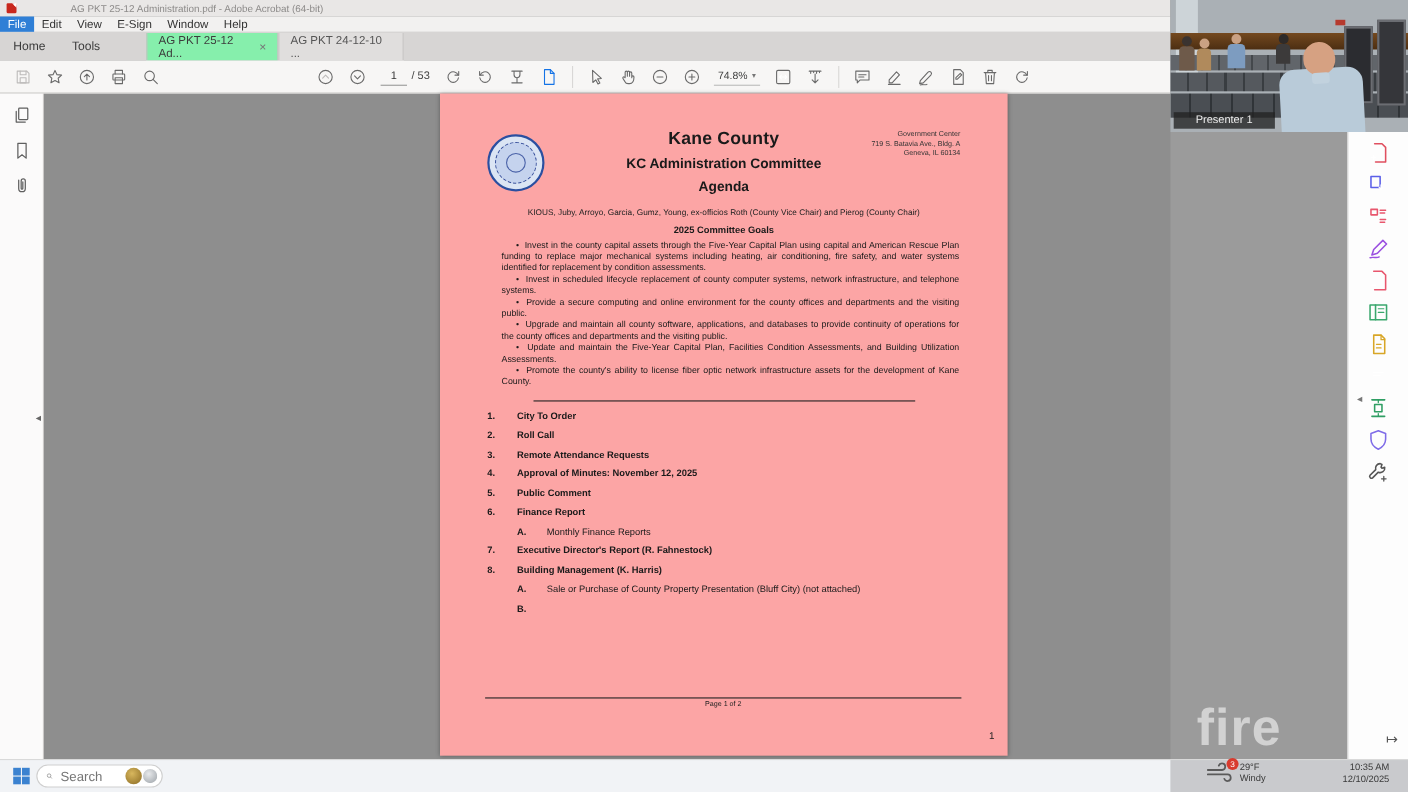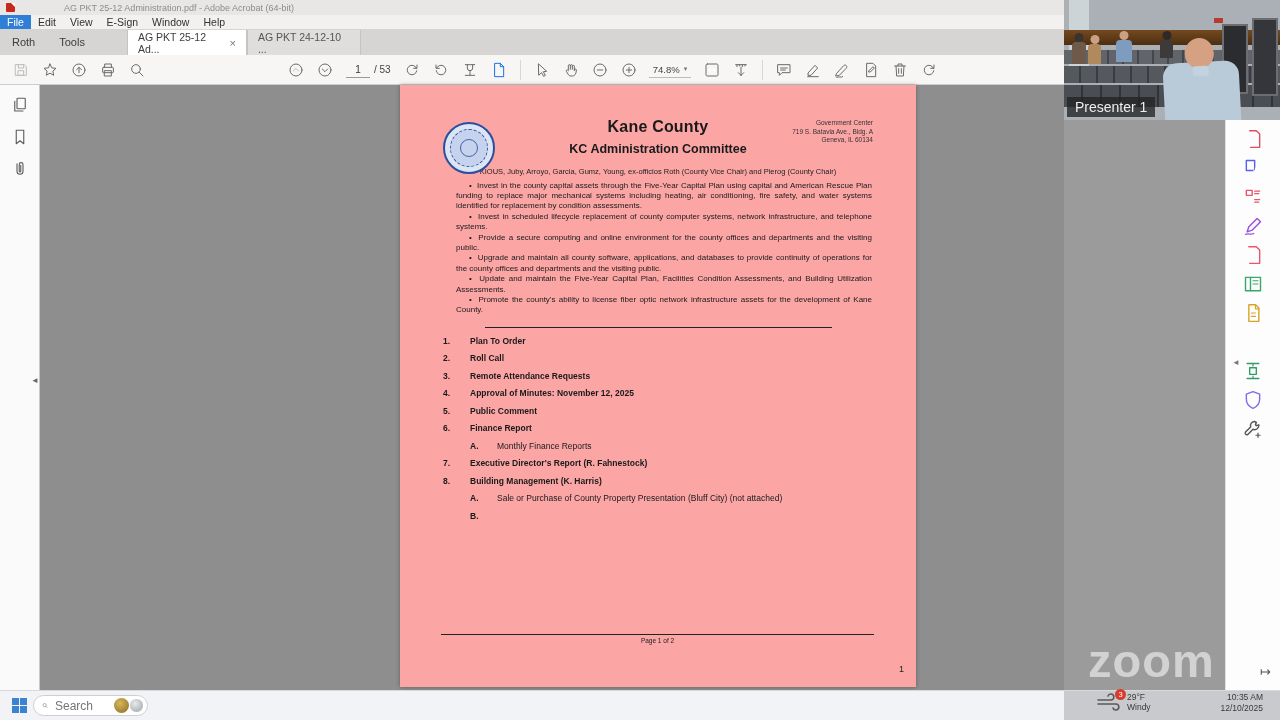--- a/index.html
+++ b/index.html
@@ -13,21 +13,21 @@
   .titletext{font-size:9px;color:#8d8b8a;white-space:nowrap;margin-left:44px;}
   .menubar{position:absolute;left:0;top:15px;width:1064px;height:14px;background:#f2f1f0;
            display:flex;align-items:center;font-size:10.5px;color:#333;}
   .menu{padding:1px 7px;cursor:default;}
   .menu.sel{background:#2f7fd6;color:#fff;}
   .tabstrip{position:absolute;left:0;top:29px;width:1064px;height:26px;background:#d7d5d4;
             display:flex;align-items:flex-end;font-size:11px;color:#3c3c3c;}
   .navtab{padding:6px 12px 7px;}
   .doctab{height:25px;display:flex;align-items:center;gap:8px;padding:0 10px;font-size:10.5px;
           box-sizing:border-box;border-left:1px solid #c6c4c3;border-right:1px solid #c6c4c3;}
-  .doctab.active{background:#ffffff;width:120px;margin-left:30px;}
+  .doctab.active{background:#86efac;width:120px;margin-left:30px;}
   .doctab.inactive{background:#e0dedd;width:114px;color:#555;}
   .tabclose{color:#777;font-size:11px;}
   .toolbar{position:absolute;left:0;top:55px;width:1064px;height:30px;background:#f7f6f5;
            border-bottom:1px solid #cfcdcc;display:flex;align-items:center;box-sizing:border-box;}
   .tbi{width:16px;height:16px;flex:none;}
   .tbtn{margin-left:13px;display:flex;align-items:center;cursor:default;}
   .tbi path,.tbi circle,.tbi rect{stroke:#6a6a6a;stroke-width:1.5;fill:none;stroke-linecap:round;stroke-linejoin:round;}
   .tbi.dis path,.tbi.dis rect{stroke:#bdbbba;}
   .tbi.blue path,.tbi.blue rect{stroke:#1473e6;}
   .sep{width:1px;height:20px;background:#d9d7d6;margin-left:13px;}
@@ -94,21 +94,21 @@
   .vp4::before{background:#2e2a28;}
   .v-door{position:absolute;top:18px;width:26px;height:78px;background:#35363a;border:2px solid #6b6d72;box-sizing:border-box;}
   .vd1{right:2px;}.vd2{right:32px;height:70px;top:24px;background:#2b2c30;}
   .v-exit{position:absolute;left:150px;top:18px;width:9px;height:5px;background:#b63a2e;}
   .v-presenter{position:absolute;right:40px;bottom:-8px;width:76px;height:66px;background:#b9cbd9;
                border-radius:14px 14px 0 0;transform:rotate(-3deg);}
   .v-presenter::before{content:"";position:absolute;left:23px;top:-24px;width:29px;height:30px;
                        border-radius:50% 50% 46% 46%;background:#d6a182;}
   .v-presenter::after{content:"";position:absolute;left:30px;top:4px;width:16px;height:10px;background:#c2d2de;border-radius:3px;}
   .v-label{position:absolute;left:3px;bottom:3px;background:rgba(35,35,35,.78);color:#eee;
-           font-size:14px;padding:2px 8px;text-align:center;}
+           font-size:10px;padding:2px 20px;text-align:center;}
   .graypanel{position:absolute;left:1064px;top:120px;width:161px;height:570px;background:#9b9b9b;overflow:hidden;}
   .zoomwm{position:absolute;left:24px;bottom:2px;font-size:47px;font-weight:600;letter-spacing:1px;
           color:rgba(255,255,255,.55);white-space:nowrap;}
   
   .rightrail{position:absolute;left:1225px;top:120px;width:55px;height:570px;background:#fdfdfd;
              border-left:1px solid #e2e2e2;box-sizing:border-box;}
   .rricon{width:20px;height:20px;display:block;margin:9px auto 8px;}
   .rricon path,.rricon rect,.rricon circle{fill:none;stroke-width:1.7;stroke-linecap:round;stroke-linejoin:round;}
   .collapseR{position:absolute;left:6px;top:238px;font-size:8px;color:#777;}
   .skiparrow{position:absolute;right:9px;top:544px;font-size:13px;color:#555;}
@@ -145,21 +145,21 @@
   <div class="menubar">
     <span class="menu sel">File</span>
     <span class="menu">Edit</span>
     <span class="menu">View</span>
     <span class="menu">E-Sign</span>
     <span class="menu">Window</span>
     <span class="menu">Help</span>
   </div>
 
   <div class="tabstrip">
-    <span class="navtab">Roth</span>
+    <span class="navtab">Home</span>
     <span class="navtab">Tools</span>
     <div class="doctab active">
       <span>AG PKT 25-12 Ad...</span>
       <span class="tabclose">×</span>
     </div>
     <div class="doctab inactive">
       <span>AG PKT 24-12-10 ...</span>
     </div>
   </div>
 
@@ -336,24 +336,26 @@
   <div class="docpage">
     <div class="seal"></div>
     <div class="addr">
       <div>Government Center</div>
       <div>719 S. Batavia Ave., Bldg. A</div>
       <div>Geneva, IL 60134</div>
     </div>
     <div class="hdr">
       <div class="org">Kane County</div>
       <div class="cmte">KC Administration Committee</div>
+      <div class="doct">Agenda</div>
     </div>
     <div class="members">KIOUS, Juby, Arroyo, Garcia, Gumz, Young, ex-officios Roth (County Vice Chair) and Pierog (County Chair)</div>
 
 
+    <div class="goalstitle">2025 Committee Goals</div>
     <div class="goals">
 
         <p class="goal"><span>Invest in the county capital assets through the Five-Year Capital Plan using capital and American Rescue Plan funding to replace major mechanical systems including heating, air conditioning, fire safety, and water systems identified for replacement by condition assessments.</span></p>
 
         <p class="goal"><span>Invest in scheduled lifecycle replacement of county computer systems, network infrastructure, and telephone systems.</span></p>
 
         <p class="goal"><span>Provide a secure computing and online environment for the county offices and departments and the visiting public.</span></p>
 
         <p class="goal"><span>Upgrade and maintain all county software, applications, and databases to provide continuity of operations for the county offices and departments and the visiting public.</span></p>
 
@@ -361,21 +363,21 @@
 
         <p class="goal"><span>Promote the county's ability to license fiber optic network infrastructure assets for the development of Kane County.</span></p>
       </div>
 
     <div class="itemrule"></div>
 
     <div class="agrows">
 
         <div class="agrow" data-kind="main">
           <span class="agnum">1.</span>
-          <span class="agtext"><span class="agprefix"></span><span>Plan To Order</span></span>
+          <span class="agtext"><span class="agprefix"></span><span>City To Order</span></span>
         </div>
 
         <div class="agrow" data-kind="main">
           <span class="agnum">2.</span>
           <span class="agtext"><span class="agprefix"></span><span>Roll Call</span></span>
         </div>
 
         <div class="agrow" data-kind="main">
           <span class="agnum">3.</span>
           <span class="agtext"><span class="agprefix"></span><span>Remote Attendance Requests</span></span>
@@ -436,21 +438,21 @@
     <div class="v-person vp3"></div>
     <div class="v-person vp4"></div>
     <div class="v-door vd2"></div>
     <div class="v-door vd1"></div>
     <div class="v-exit"></div>
     <div class="v-presenter"></div>
     <div class="v-label">Presenter 1</div>
   </div>
 
   <div class="graypanel">
-    <div class="zoomwm">zoom</div>
+    <div class="zoomwm">fire</div>
   </div>
 
   <div class="rightrail">
     <svg class="rricon" viewBox="0 0 24 24">
         <path style="stroke:#e04f5f" d="M8 2h8l4 4v16H9"></path>
         <circle cx="7" cy="17" r="4.5" fill="#e04f5f" stroke="none"></circle>
         <path d="M7 15v4M5 17h4" style="stroke:#fff;stroke-width:1.4"></path>
       </svg>
     <svg class="rricon" viewBox="0 0 24 24">
         <rect x="4" y="3" width="10" height="12" style="stroke:#5b5fe8"></rect>

